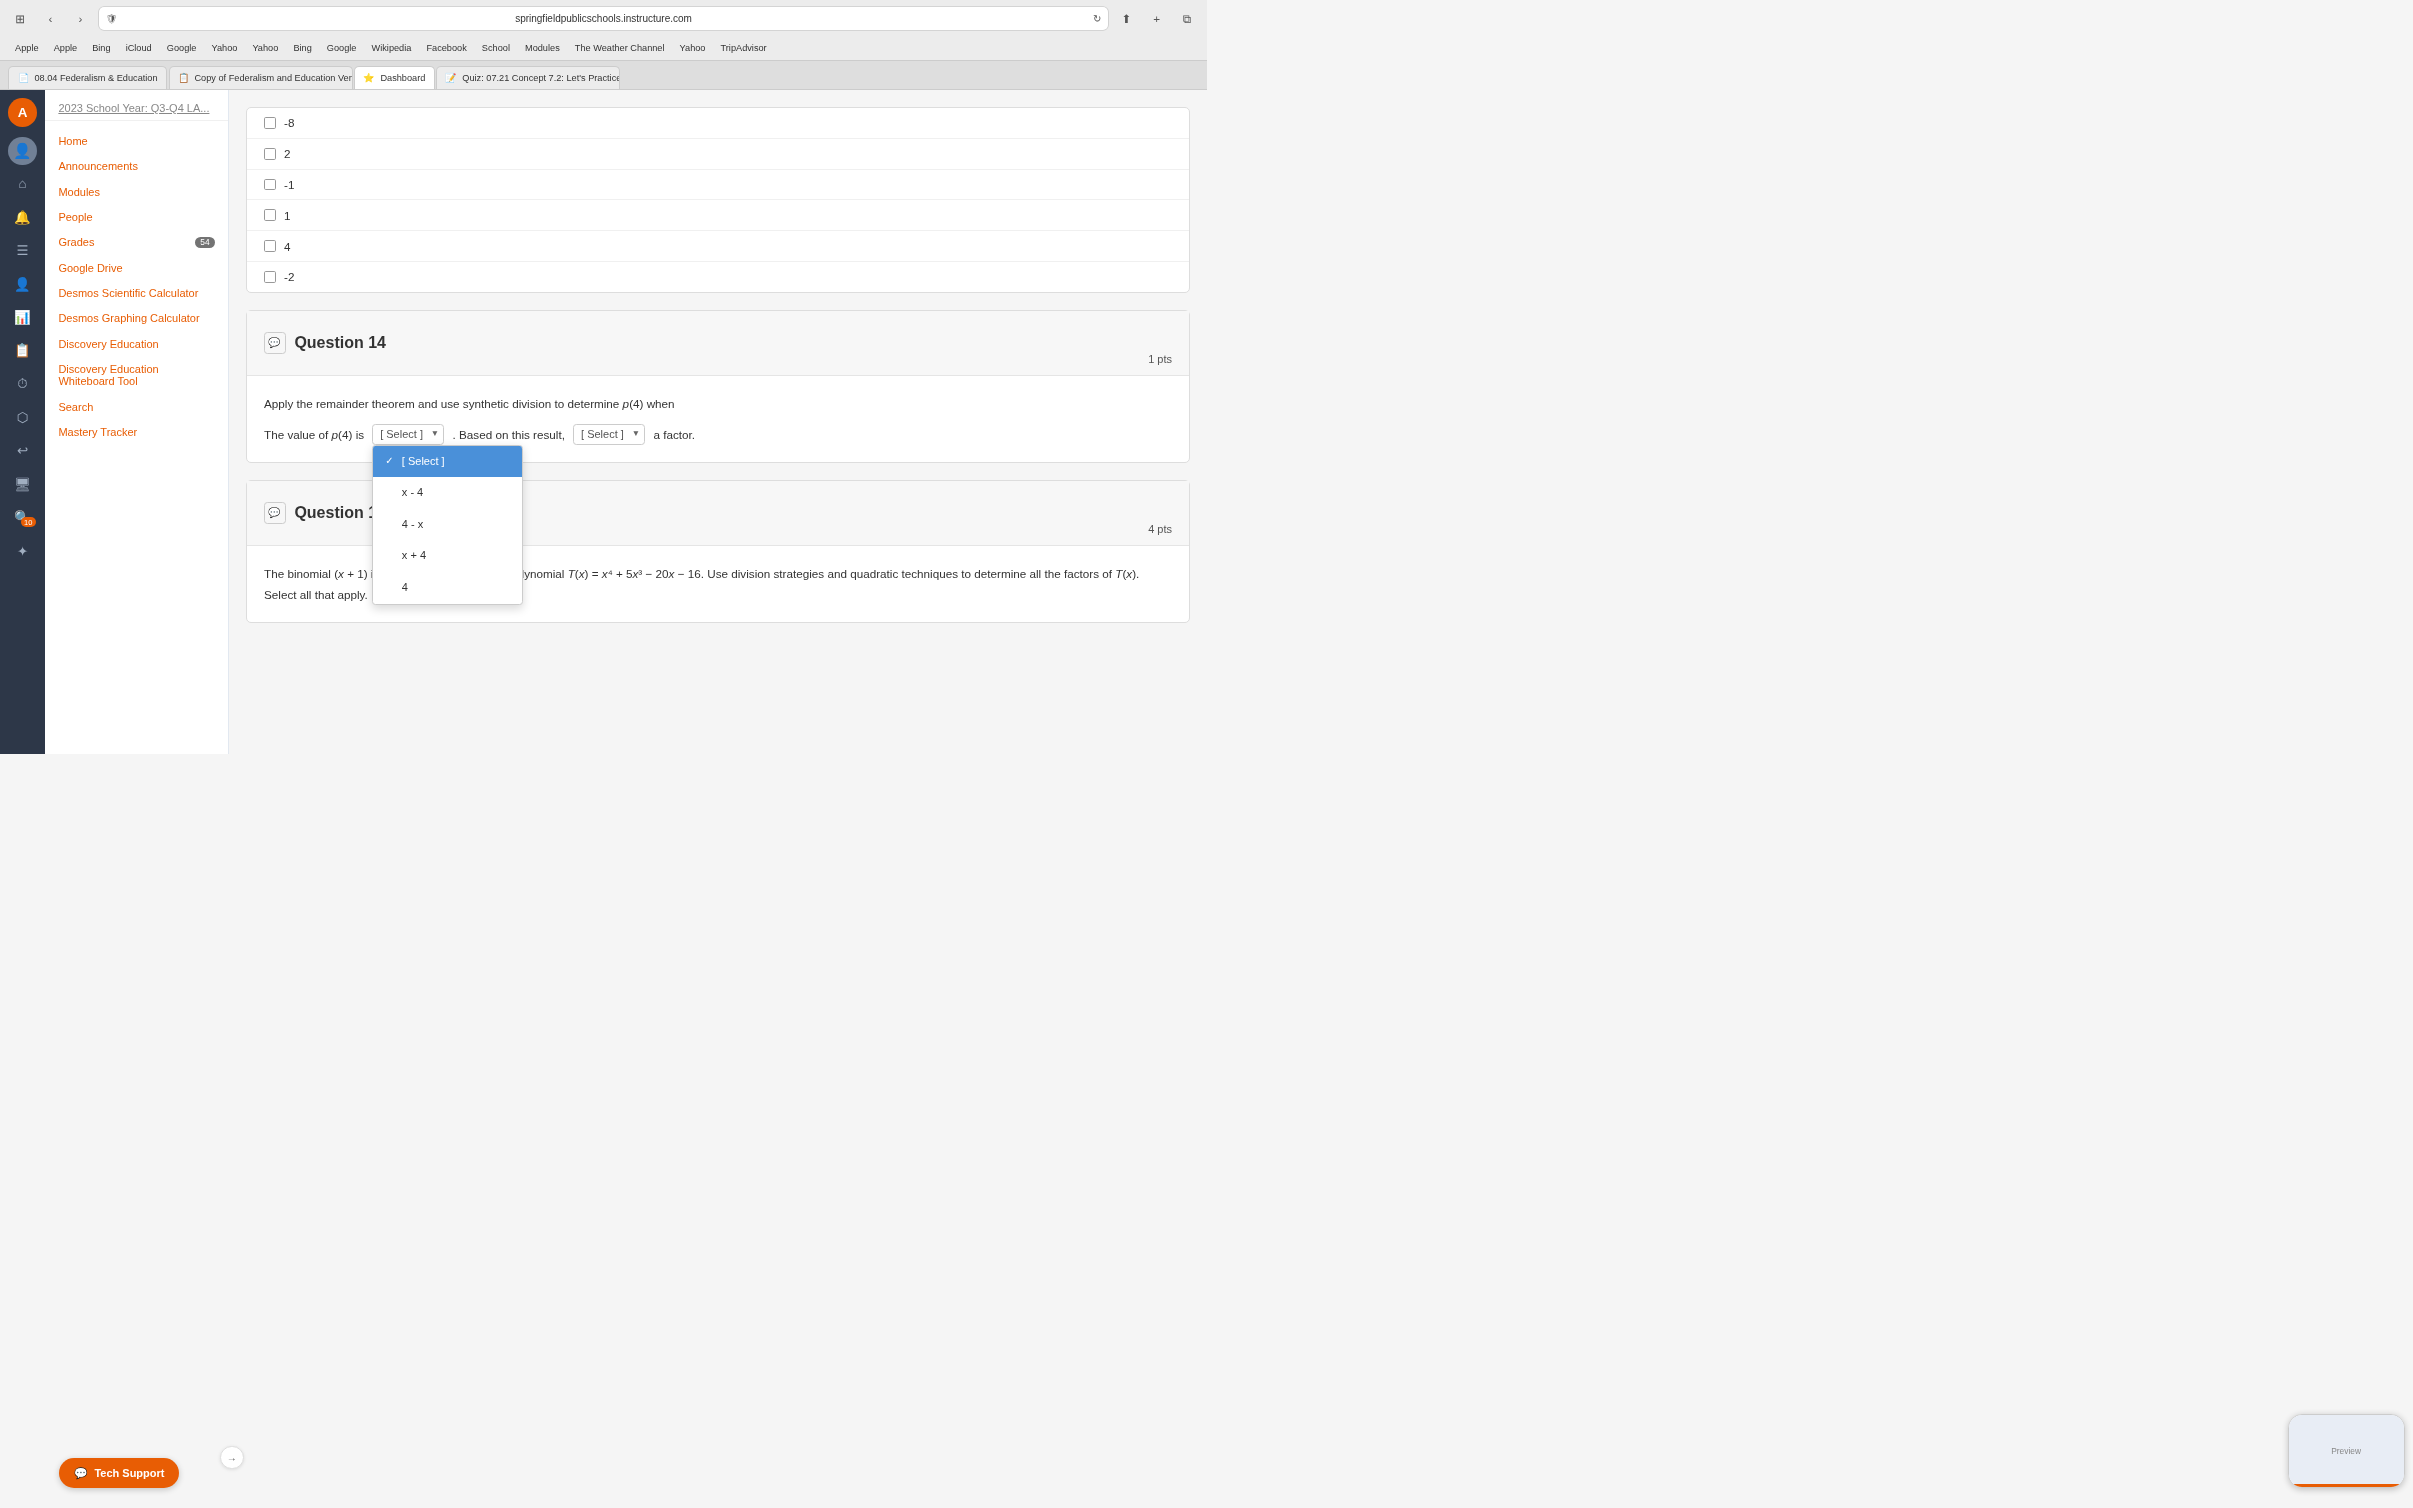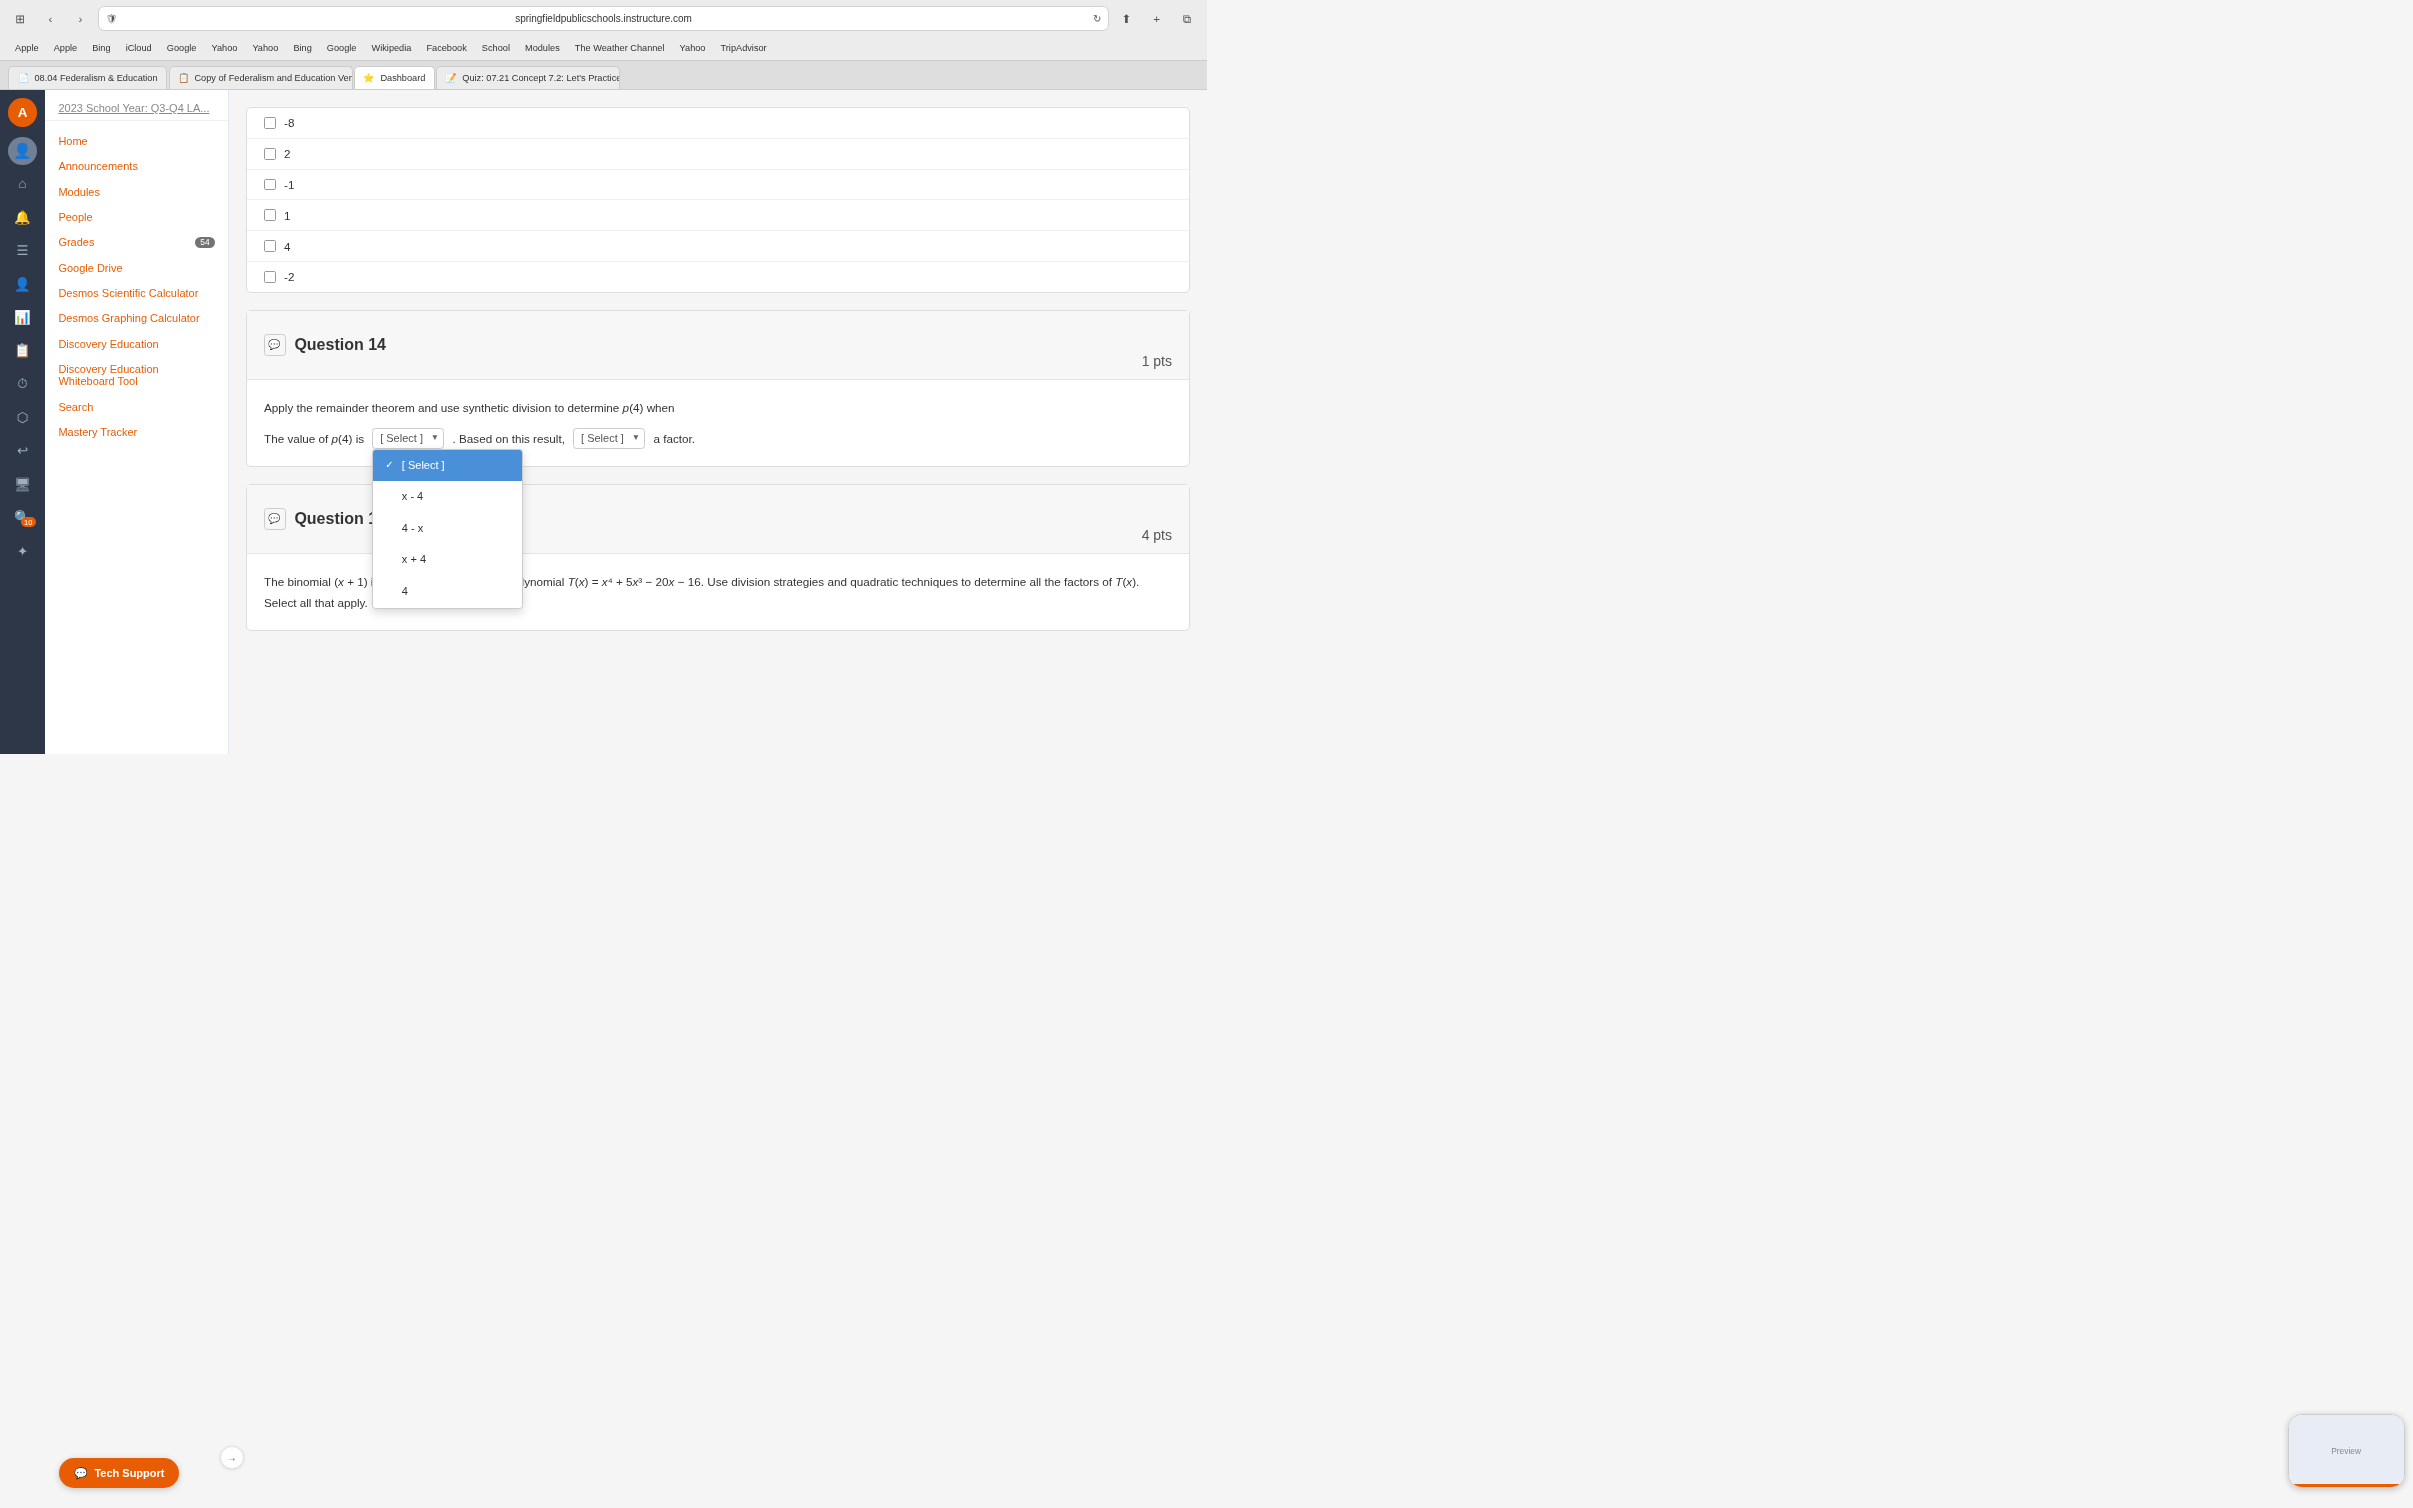--- a/index.html
+++ b/index.html
@@ -100,21 +100,21 @@
     
     .question-card {
       background: white; border: 0.8px solid #ddd; border-radius: 5px; margin-bottom: 17px;
       overflow: visible;
     }
     .question-header {
       display: flex; align-items: center; justify-content: space-between;
       padding: 10px 17px; background: #f7f7f7; border-bottom: 0.8px solid #e5e5e5;
     }
     .question-number { font-size: 16px; font-weight: 600; color: #333; }
-    .question-pts { font-size: 14px; color: #555; margin-top: 32px; }
+    .question-pts { font-size: 11px; color: #555; margin-top: 32px; }
     .question-body { padding: 17px; }
     .question-comment-icon {
       width: 22px; height: 22px; border: 1.7px solid #ccc; border-radius: 3.4px;
       margin-right: 8.4px; display: flex; align-items: center; justify-content: center;
       color: #999; font-size: 10px; cursor: pointer; flex-shrink: 0;
     }
 
     
     .answer-options { padding: 0; }
     .answer-option {

